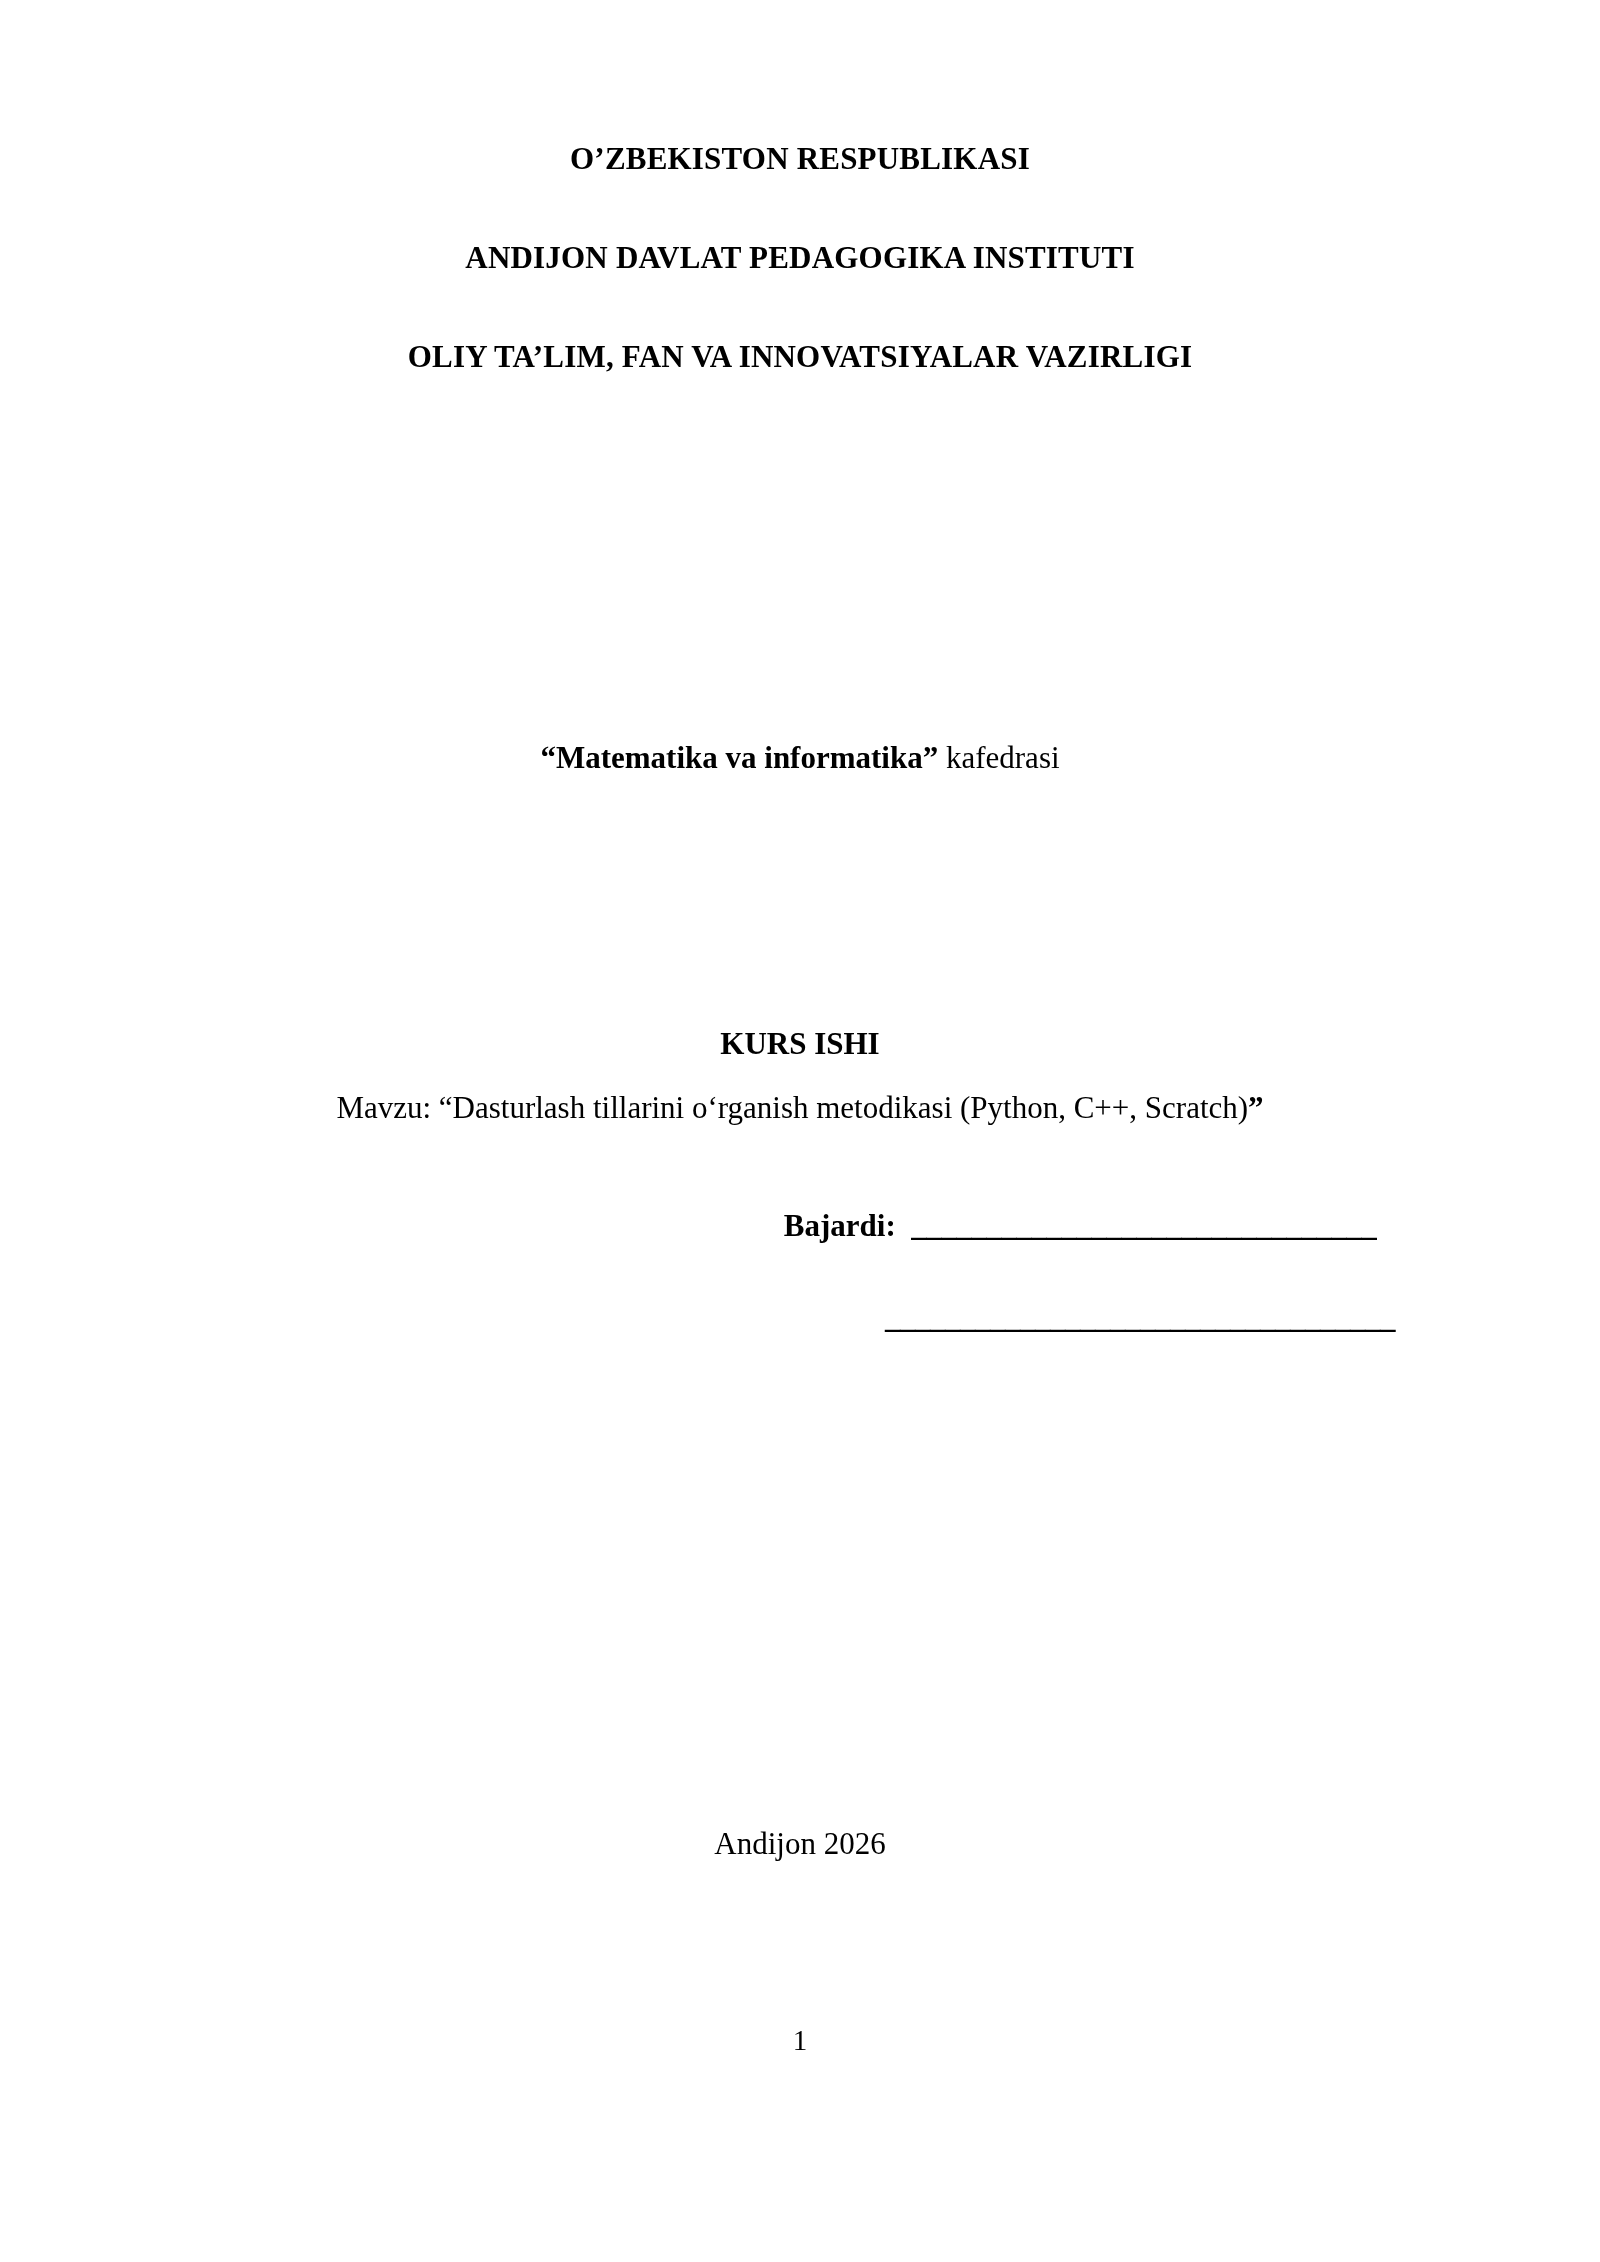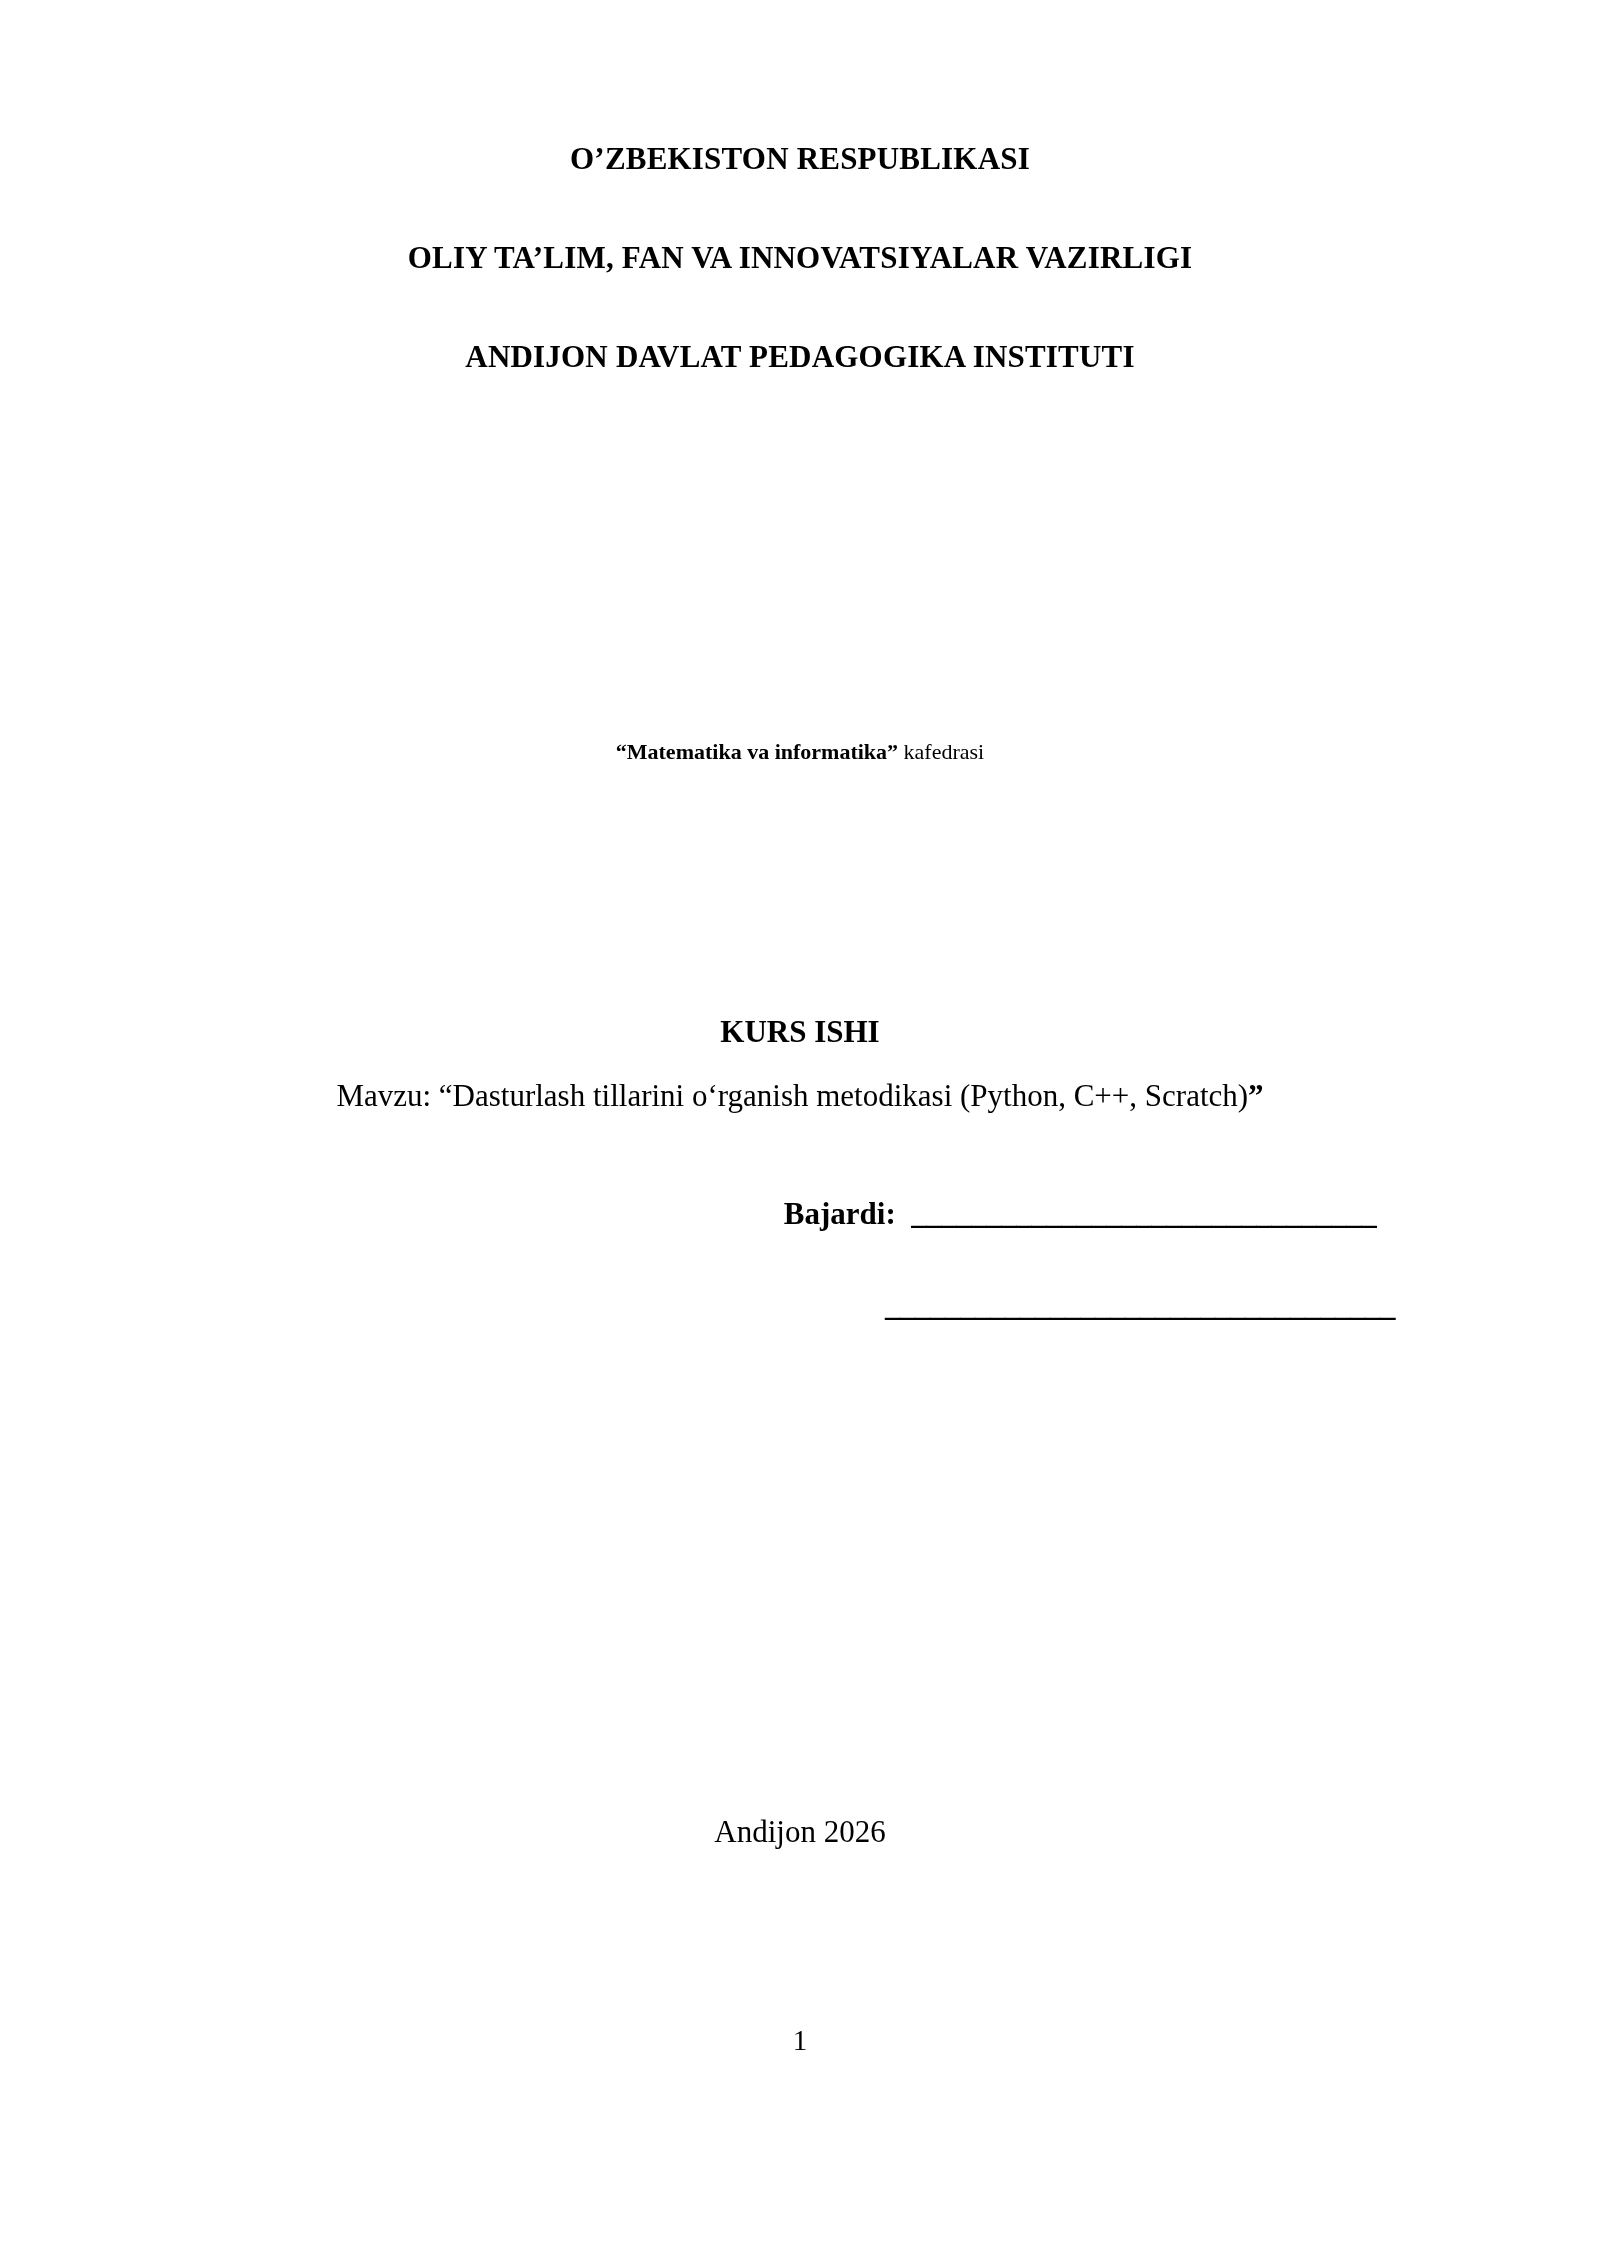--- a/index.html
+++ b/index.html
@@ -31,21 +31,21 @@
     font-size: 31px;
     letter-spacing: 0.2px;
     line-height: 1.2;
     margin: 0 0 62px 0;
   }
   .spacer-a { height: 300px; }
   .dept-block {
     text-align: center;
   }
   .dept-line {
-    font-size: 22px;
+    font-size: 31px;
     line-height: 1.3;
     margin: 0 0 58px 0;
   }
   .dept-line b { font-weight: bold; }
   .spacer-b { height: 190px; }
   .kurs-title {
     text-align: center;
     font-weight: bold;
     font-size: 31px;
     margin: 0 0 26px 0;
@@ -92,22 +92,22 @@
     font-size: 29px;
   }
 </style>
 </head>
 <body>
 
 <div class="page">
 
   <div class="header-block">
     <p class="header-line">O’ZBEKISTON RESPUBLIKASI</p>
+    <p class="header-line">ANDIJON DAVLAT PEDAGOGIKA INSTITUTI</p>
     <p class="header-line">OLIY TA’LIM, FAN VA INNOVATSIYALAR  VAZIRLIGI</p>
-    <p class="header-line">ANDIJON DAVLAT PEDAGOGIKA INSTITUTI</p>
   </div>
 
   <div class="spacer-a"></div>
 
   <div class="dept-block">
     <p class="dept-line"><b>“Matematika va informatika”</b><span> kafedrasi</span></p>
   </div>
 
   <div class="spacer-b"></div>
 

